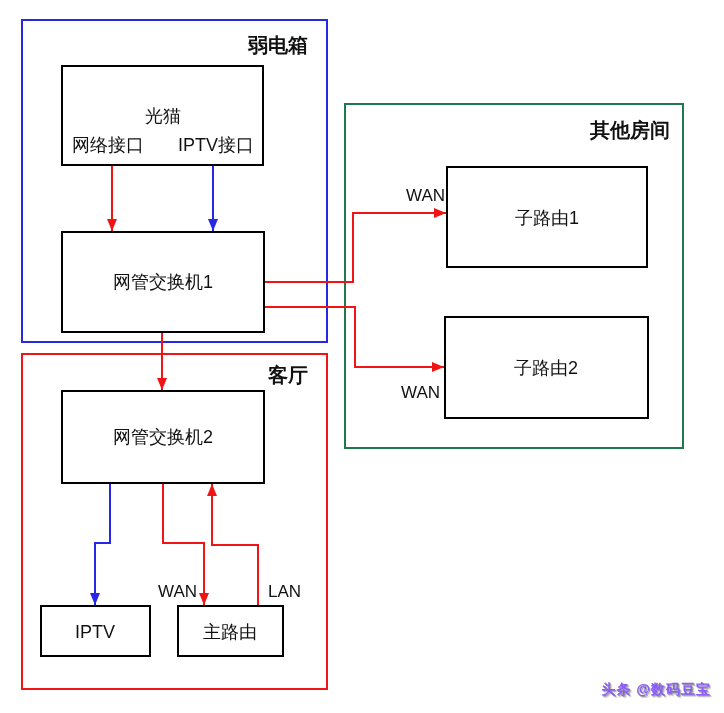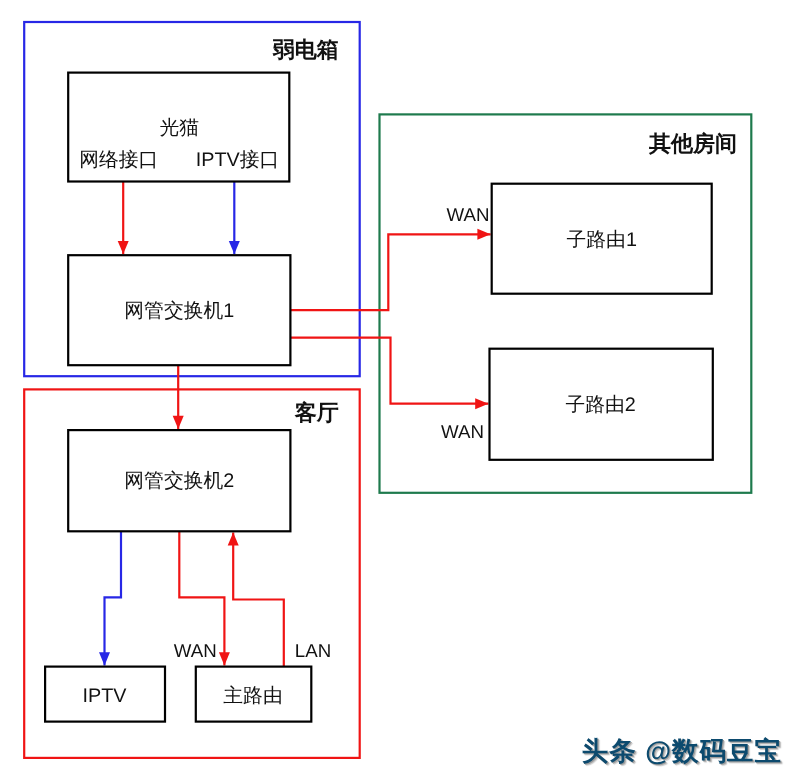--- a/index.html
+++ b/index.html
@@ -35,24 +35,24 @@
   .edge-label { font-size: 17px; }
   .edge { fill: none; stroke-width: 2px; }
   .edge-red { stroke: var(--red); }
   .edge-blue { stroke: var(--blue); }
   .head-red { fill: var(--red); }
   .head-blue { fill: var(--blue); }
   .watermark {
     position: absolute;
     right: 13px;
     bottom: 14px;
-    font-size: 24px;
+    font-size: 14px;
     font-weight: bold;
     letter-spacing: 1px;
-    color: #0c4a6e;
+    color: #8b5cf6;
     text-shadow: 1px 1px 0 #9d9d9d, 2px 2px 1px #c9c9c9;
     user-select: none;
   }
 </style>
 </head>
 <body>
 
 <div class="canvas">
   <svg width="724" height="713" viewBox="0 0 724 713">
     <defs>

